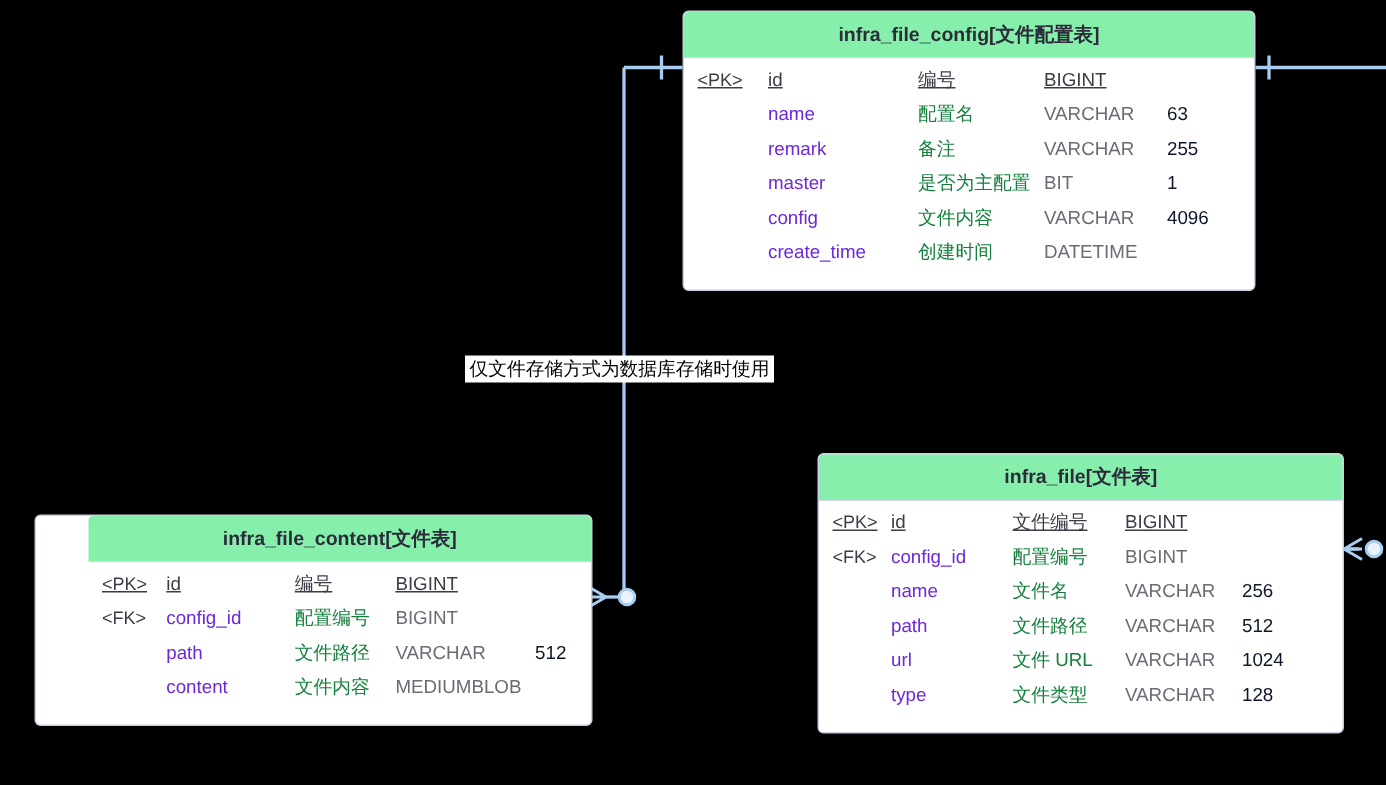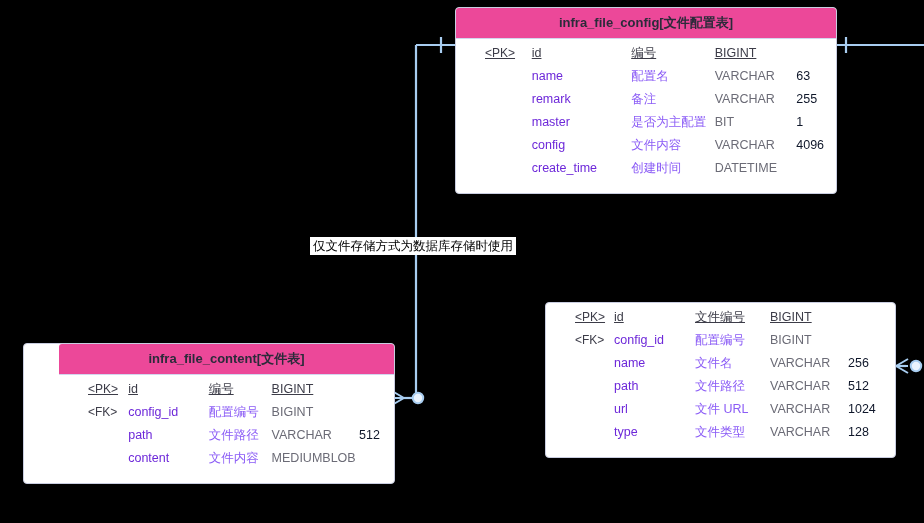--- a/index.html
+++ b/index.html
@@ -22,56 +22,55 @@
   }
   .er-table {
     position: absolute;
     background: #ffffff;
     border: 1px solid #c9cde0;
     border-radius: 4px;
     box-sizing: border-box;
     z-index: 5;
   }
   .er-header {
-    background: #ec4899;
+    background: #86efac;
     color: #2b2b3a;
     font-weight: bold;
     font-size: 13px;
     text-align: center;
     padding: 6px 4px 6px 4px;
     border-bottom: 1px solid #d2d6ee;
     border-radius: 3px 3px 0 0;
     white-space: nowrap;
   }
   .er-body {
     padding: 6px 0 10px 0;
   }
   .er-row {
     display: flex;
     align-items: baseline;
     height: 23px;
     font-size: 12.5px;
     color: #6b6b76;
     white-space: nowrap;
-    margin-left: 20px;
   }
   .c-key {
     width: 52px;
     padding-left: 9px;
     box-sizing: border-box;
     color: #3c3c48;
     font-size: 12px;
   }
   .c-name {
     width: 98px;
     color: #6d28d9;
   }
   .c-cn {
     width: 85px;
-    color: #8b5cf6;
+    color: #15803d;
   }
   .c-type {
     width: 88px;
     color: #6b6b76;
   }
   .c-len {
     width: 40px;
     color: #0f172a;
   }
   .pk-row .c-key,
@@ -183,20 +182,21 @@
       <span class="c-key"></span>
       <span class="c-name">create_time</span>
       <span class="c-cn">创建时间</span>
       <span class="c-type">DATETIME</span>
       <span class="c-len"></span>
     </div>
   </div>
 </div>
 
 <div class="er-table" id="tbl-file">
+  <div class="er-header">infra_file[文件表]</div>
   <div class="er-body">
     <div class="er-row pk-row">
       <span class="c-key">&lt;PK&gt;</span>
       <span class="c-name">id</span>
       <span class="c-cn">文件编号</span>
       <span class="c-type">BIGINT</span>
       <span class="c-len"></span>
     </div>
     <div class="er-row">
       <span class="c-key">&lt;FK&gt;</span>

